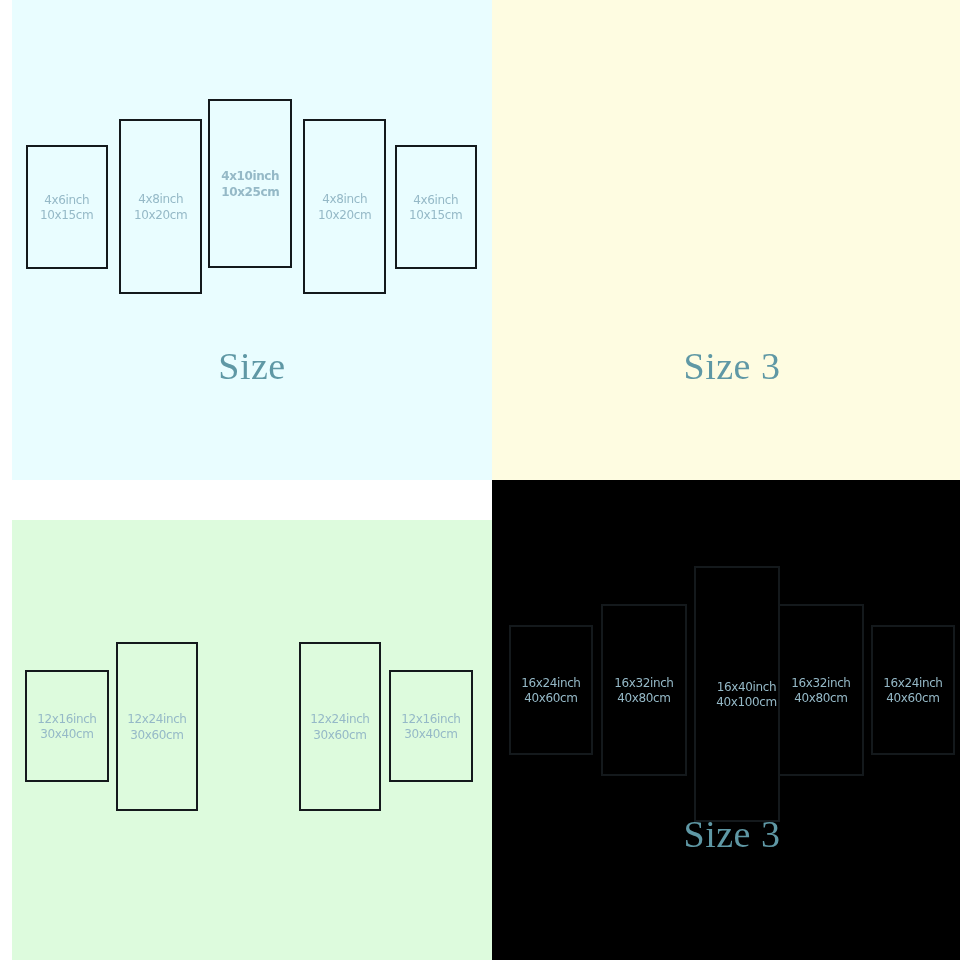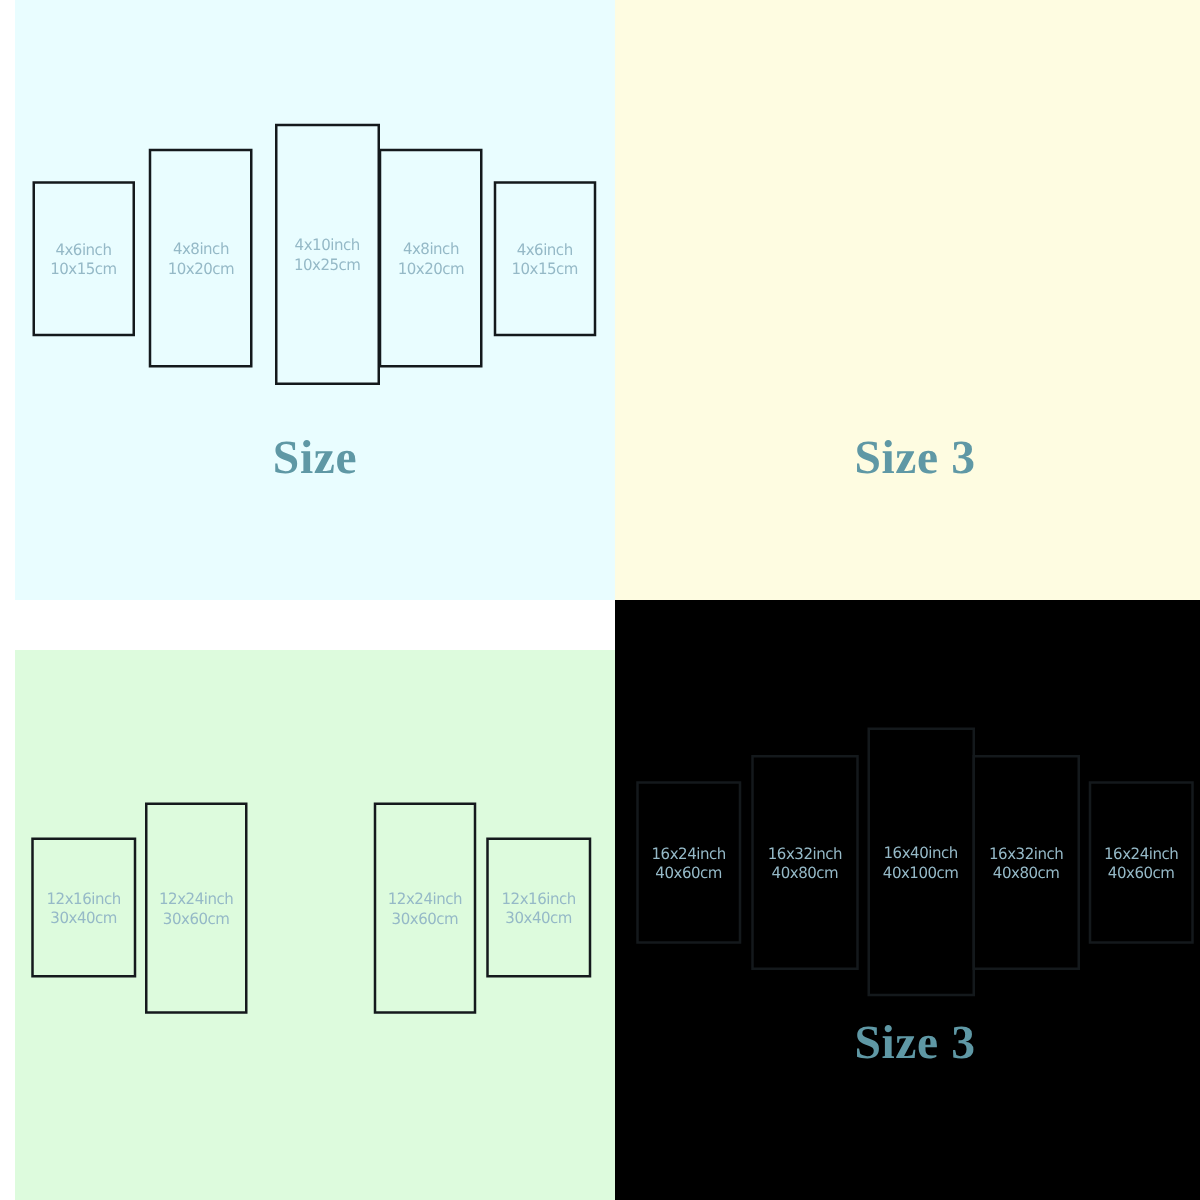--- a/index.html
+++ b/index.html
@@ -61,21 +61,21 @@
     transform: scaleX(0.96);
   }
   .panel-label .ln2 { display: block; }
 
   .quad-title {
     position: absolute;
     left: 0;
     width: 480px;
     text-align: center;
     font-family: "Liberation Serif", "DejaVu Serif", serif;
-    font-weight: bold;
+    font-weight: normal;
     font-size: 38px;
     letter-spacing: 0.5px;
     color: #5f98a5;
   }
 
   
   .bg-a { background: #e9fdff; }
   .bg-b { background: #fefce1; }
   .bg-c { background: #ddfbdd; margin-top: 40px; }
   .bg-d { background: #f4eff9; }
@@ -86,21 +86,21 @@
 <div id="board">
 
   <div class="quadrant bg-a" style="background: rgb(233, 253, 255);">
     <div class="panels">
         <div class="panel" style="left: 14px; top: 145px; width: 82px; height: 124px; border-color: rgb(20, 25, 28);">
           <div class="panel-label" style="color: rgb(149, 185, 199);"><span>4x6inch</span><span class="ln2">10x15cm</span></div>
         </div>
         <div class="panel" style="left: 107px; top: 119px; width: 83px; height: 175px; border-color: rgb(20, 25, 28);">
           <div class="panel-label" style="color: rgb(149, 185, 199);"><span>4x8inch</span><span class="ln2">10x20cm</span></div>
         </div>
-        <div class="panel" style="left: 208px; top: 99px; width: 84px; height: 209px; border-color: rgb(20, 25, 28);">
+        <div class="panel" style="left: 196px; top: 99px; width: 84px; height: 169px; border-color: rgb(20, 25, 28); font-weight: bold;">
           <div class="panel-label" style="color: rgb(149, 185, 199);"><span>4x10inch</span><span class="ln2">10x25cm</span></div>
         </div>
         <div class="panel" style="left: 291px; top: 119px; width: 83px; height: 175px; border-color: rgb(20, 25, 28);">
           <div class="panel-label" style="color: rgb(149, 185, 199);"><span>4x8inch</span><span class="ln2">10x20cm</span></div>
         </div>
         <div class="panel" style="left: 383px; top: 145px; width: 82px; height: 124px; border-color: rgb(20, 25, 28);">
           <div class="panel-label" style="color: rgb(149, 185, 199);"><span>4x6inch</span><span class="ln2">10x15cm</span></div>
         </div>
       </div>
     <div class="quad-title" style="top: 344px; color: rgb(95, 152, 165);">Size</div>
@@ -129,21 +129,21 @@
   </div>
 
   <div class="quadrant bg-d" style="background: #000000;">
     <div class="panels">
         <div class="panel" style="left: 17px; top: 145px; width: 84px; height: 130px; border-color: rgb(20, 25, 28);">
           <div class="panel-label" style="color: rgb(149, 185, 199);"><span>16x24inch</span><span class="ln2">40x60cm</span></div>
         </div>
         <div class="panel" style="left: 109px; top: 124px; width: 86px; height: 172px; border-color: rgb(20, 25, 28);">
           <div class="panel-label" style="color: rgb(149, 185, 199);"><span>16x32inch</span><span class="ln2">40x80cm</span></div>
         </div>
-        <div class="panel" style="left: 202px; top: 102px; width: 86px; height: 215px; border-color: rgb(20, 25, 28);">
+        <div class="panel" style="left: 202px; top: 86px; width: 86px; height: 256px; border-color: rgb(20, 25, 28); align-items: flex-end;">
           <div class="panel-label" style="color: rgb(149, 185, 199);"><span>16x40inch</span><span class="ln2">40x100cm</span></div>
         </div>
         <div class="panel" style="left: 286px; top: 124px; width: 86px; height: 172px; border-color: rgb(20, 25, 28);">
           <div class="panel-label" style="color: rgb(149, 185, 199);"><span>16x32inch</span><span class="ln2">40x80cm</span></div>
         </div>
         <div class="panel" style="left: 379px; top: 145px; width: 84px; height: 130px; border-color: rgb(20, 25, 28);">
           <div class="panel-label" style="color: rgb(149, 185, 199);"><span>16x24inch</span><span class="ln2">40x60cm</span></div>
         </div>
       </div>
     <div class="quad-title" style="top: 332px; color: rgb(95, 152, 165);">Size 3</div>

